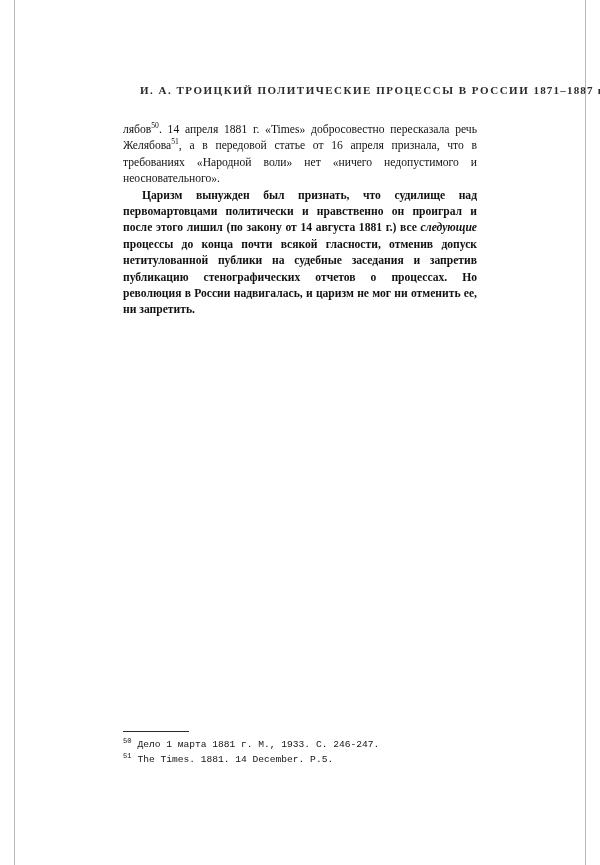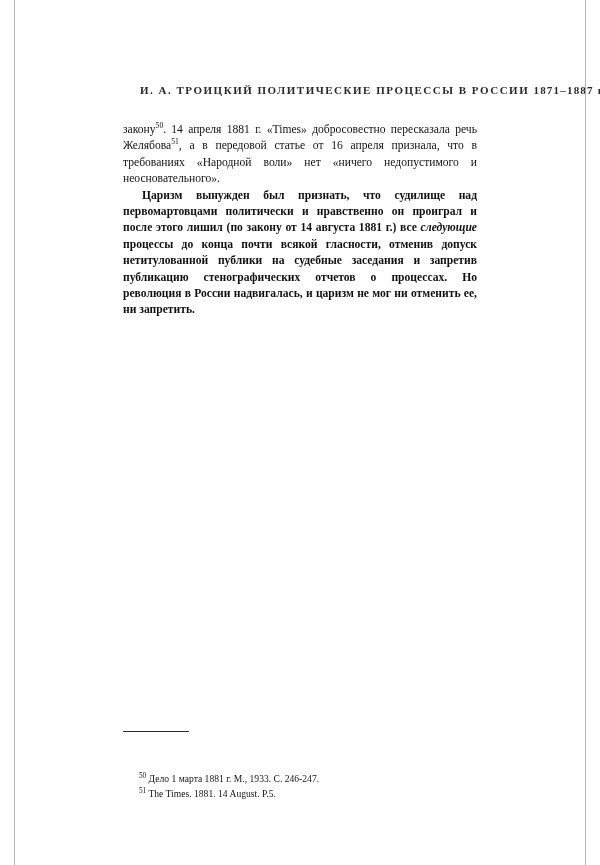--- a/index.html
+++ b/index.html
@@ -76,26 +76,25 @@
     left: 123px;
     top: 731px;
     width: 66px;
     height: 1px;
     background: #2b2b2b;
   }
   .footnotes {
     position: absolute;
     left: 123px;
     width: 354px;
-    top: 772px;
+    top: 738px;
     font-size: 9.6px;
     line-height: 14.6px;
     color: #141414;
-    font-family: Liberation Serif, serif;
-    margin-left: 16px;
+    font-family: Liberation Mono, monospace;
   }
   .footnotes .fn {
     margin: 0;
     padding-left: 14px;
     text-indent: -14px;
     white-space: nowrap;
   }
   .footnotes .sup {
     font-size: 7.2px;
     vertical-align: super;
@@ -110,33 +109,33 @@
   <div class="edge-rule left"></div>
   <div class="edge-rule right"></div>
 
   <div class="running-head">
     <span>И. А. ТРОИЦКИЙ  ПОЛИТИЧЕСКИЕ ПРОЦЕССЫ В РОССИИ</span>
     <span class="tail">1871–1887 гг.</span>
   </div>
 
   <div class="body-text">
     <p>
-      <span>закону</span><span class="sup">50</span><span>. 14 апреля 1881 г. «Times» добросовестно пересказала речь Желябова</span><span class="sup">51</span><span>, а в передовой статье от 16 апреля признала, что в требованиях «Народной воли» нет «ничего недопустимого и неосновательного».</span>
+      <span>лябов</span><span class="sup">50</span><span>. 14 апреля 1881 г. «Times» добросовестно пересказала речь Желябова</span><span class="sup">51</span><span>, а в передовой статье от 16 апреля признала, что в требованиях «Народной воли» нет «ничего недопустимого и неосновательного».</span>
     </p>
     <p class="indent">
       <span>Царизм вынужден был признать, что судилище над первомартовцами политически и нравственно он проиграл и после этого лишил (по закону от 14 августа 1881 г.) все </span><span class="it">следующие</span><span> процессы до конца почти всякой гласности, отменив допуск нетитулованной публики на судебные заседания и запретив публикацию стенографических отчетов о процессах. Но революция в России надвигалась, и царизм не мог ни отменить ее, ни запретить.</span>
     </p>
   </div>
 
   <div class="footnote-rule"></div>
 
   <div class="footnotes">
     <p class="fn">
       <span class="sup">50</span>
       <span>Дело 1 марта 1881 г. М., 1933. С. 246-247.</span>
     </p>
     <p class="fn">
       <span class="sup">51</span>
-      <span>The Times. 1881. 14 August. P.5.</span>
+      <span>The Times. 1881. 14 December. P.5.</span>
     </p>
   </div>
 
 </div>
 
 </body></html>

